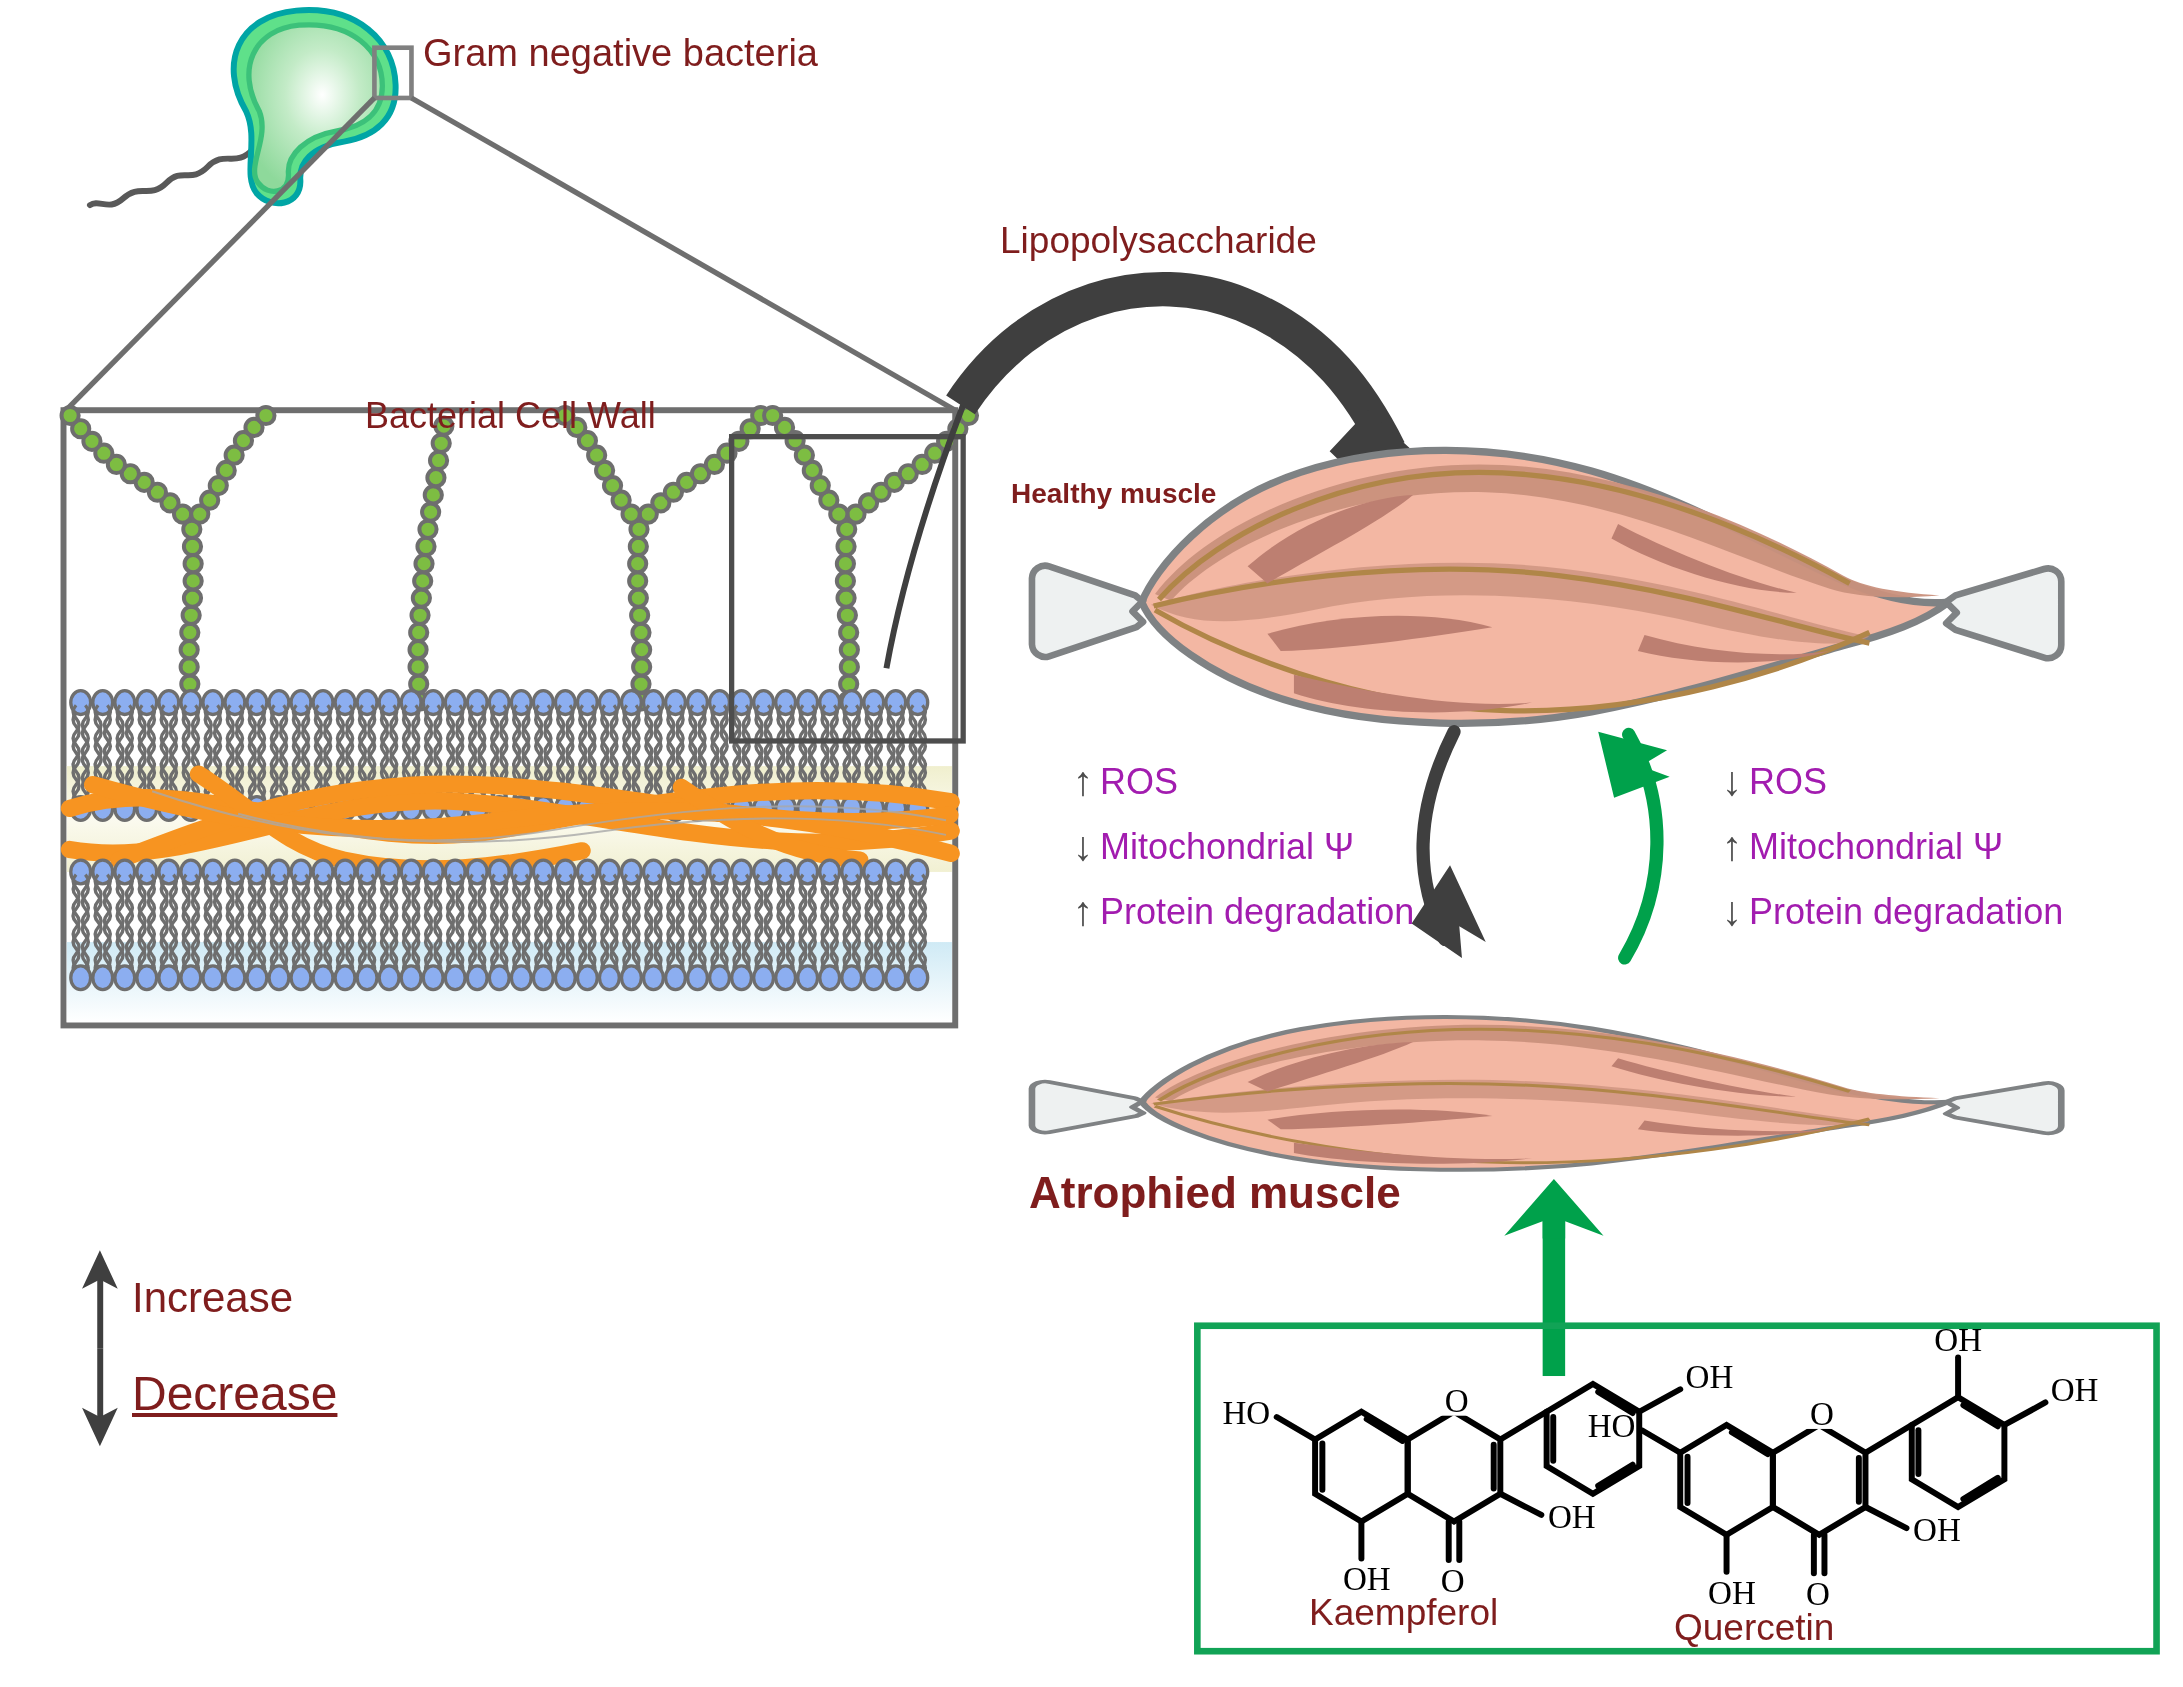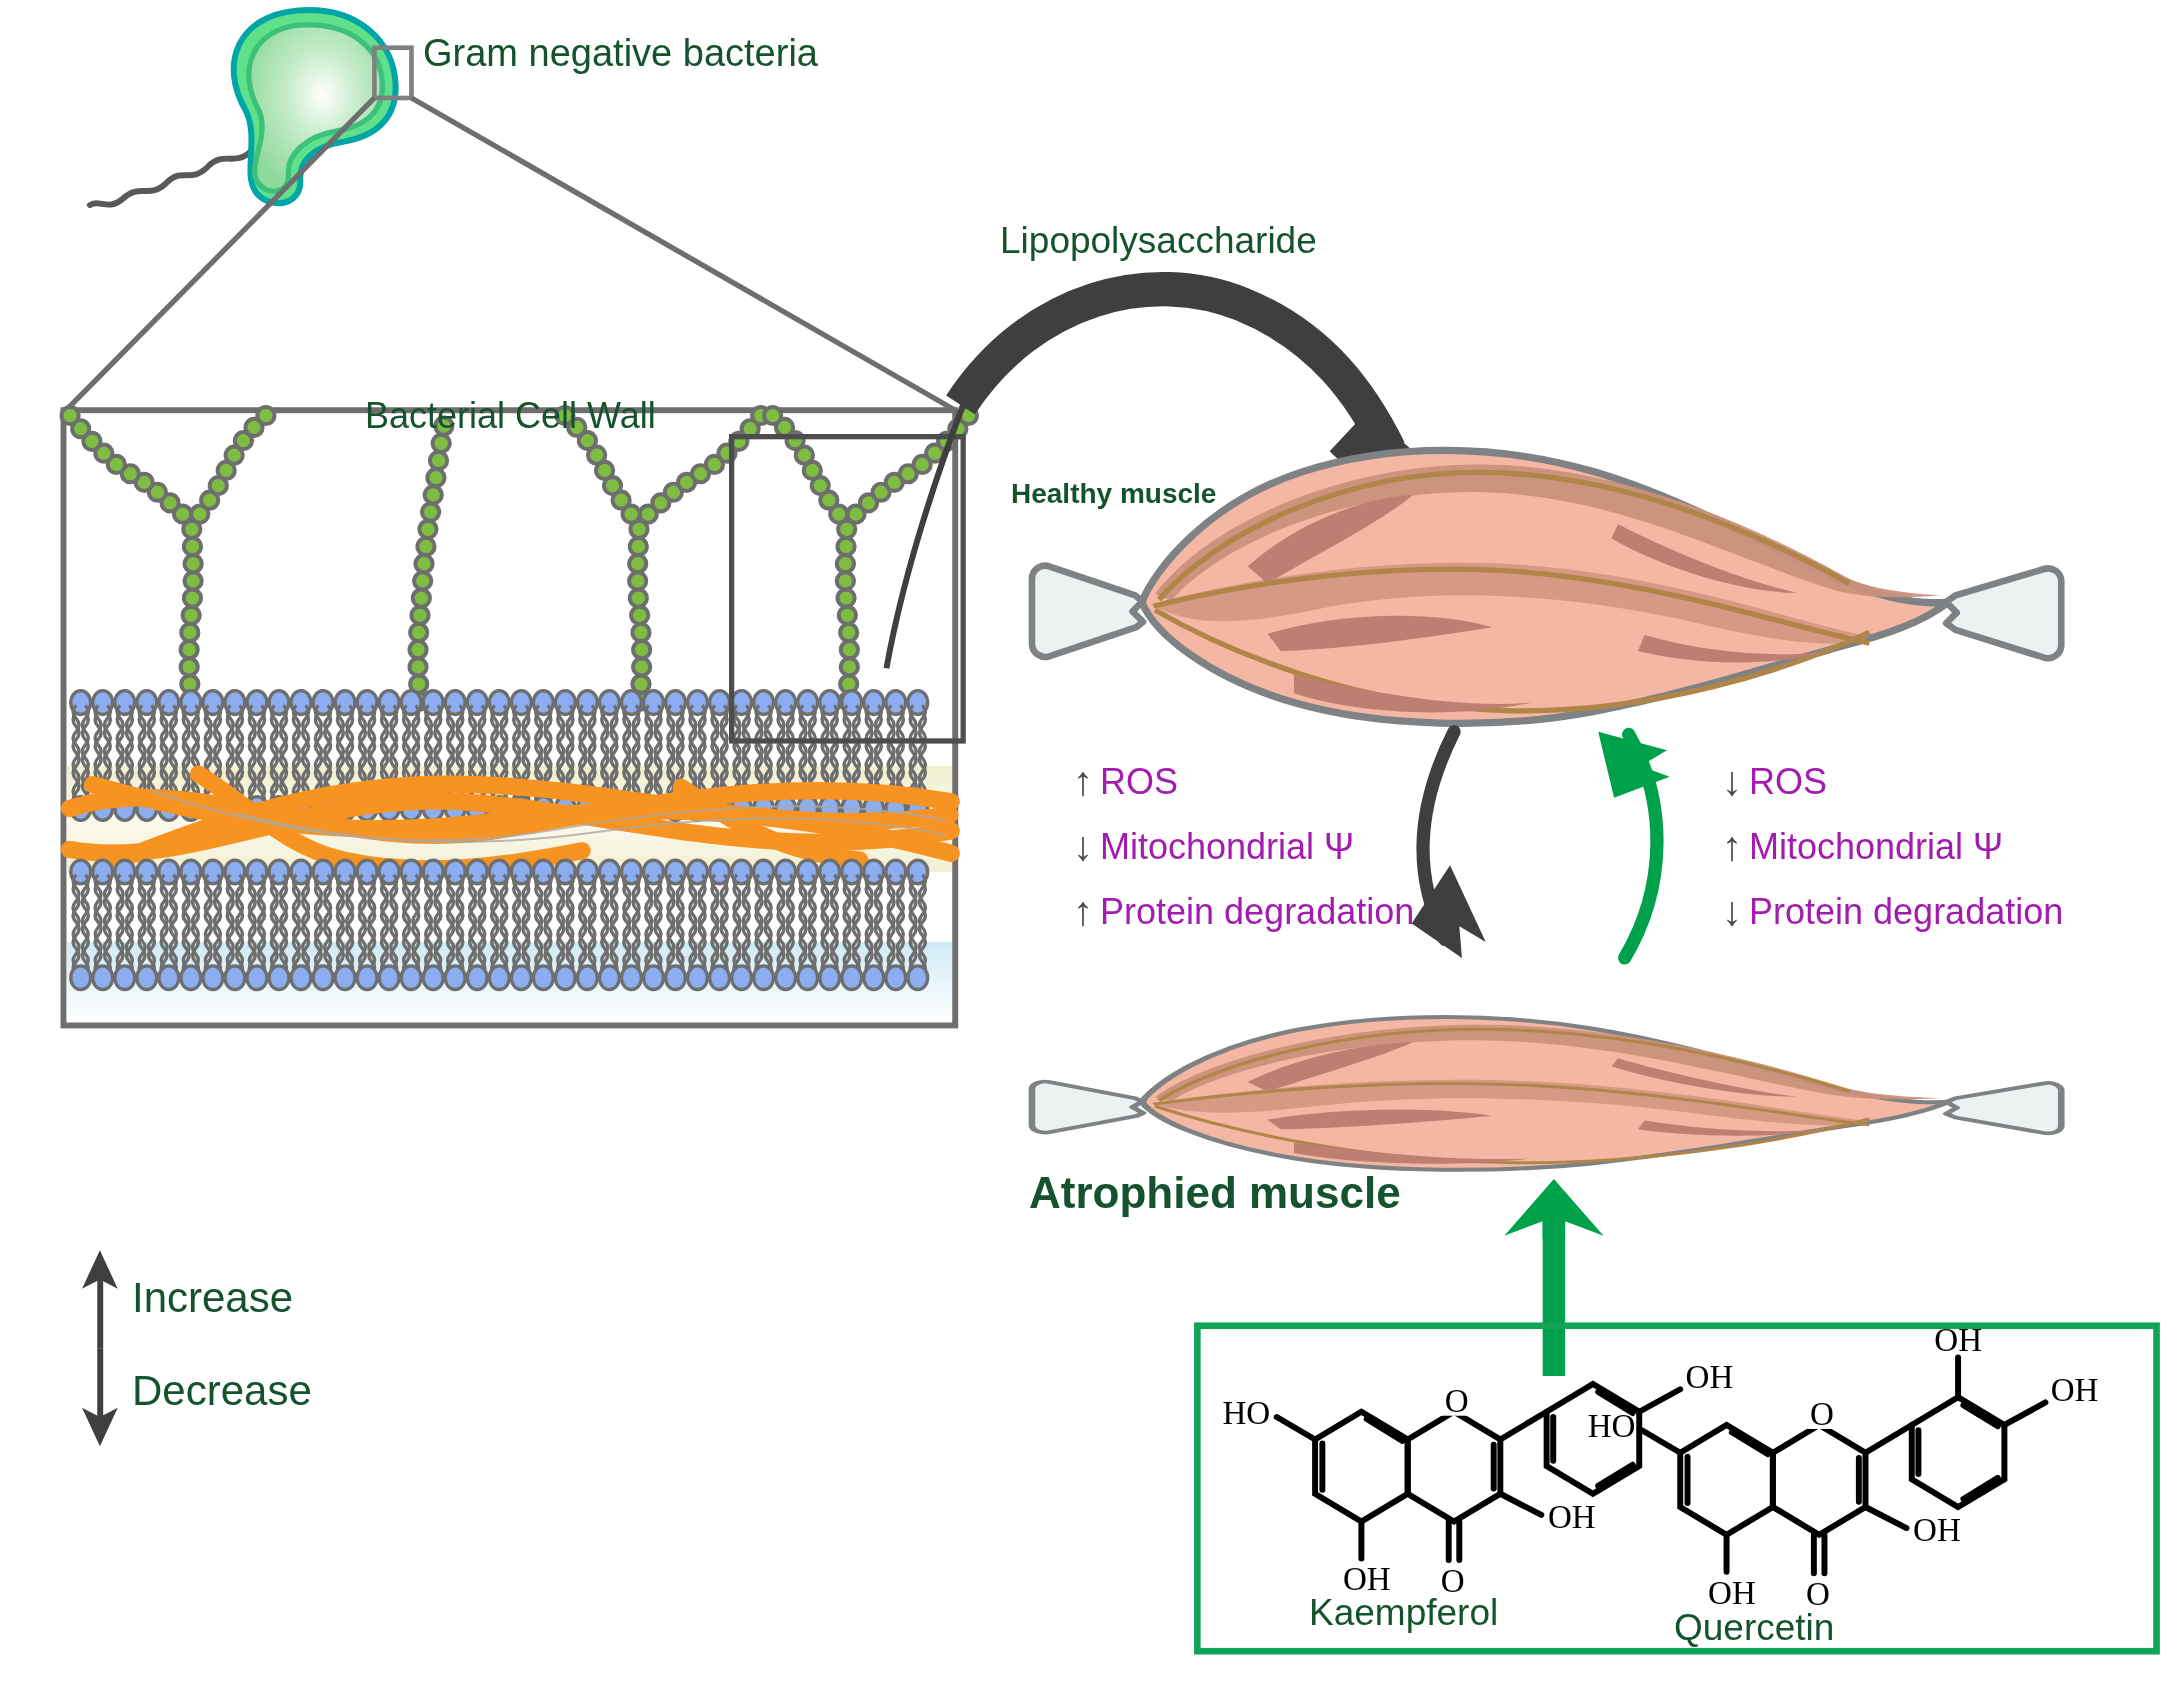--- a/index.html
+++ b/index.html
@@ -6,34 +6,34 @@
   #stage{
     position:relative;
     width:2183px;height:1687px;
     background:#ffffff;
     font-family:"Liberation Sans", sans-serif;
     overflow:hidden;
   }
   #vec{position:absolute;left:0;top:0;width:2183px;height:1687px;}
   .lbl{
     position:absolute;
-    color:#14532d;
+    color:#7f1d1d;
     font-family:"Liberation Sans", sans-serif;
     white-space:nowrap;
     line-height:1;
   }
   .lbl-reg{font-weight:400;}
   .lbl-bold{font-weight:700;}
   .t-gram{left:423px;top:34px;font-size:38px;}
   .t-wall{left:365px;top:370px;font-size:36px;margin-top:28px;}
   .t-lps{left:1000px;top:222px;font-size:37px;}
   .t-healthy{left:1011px;top:480px;font-size:28px;}
   .t-atroph{left:1029px;top:1171px;font-size:44px;}
   .t-inc{left:132px;top:1277px;font-size:42px;}
-  .t-dec{left:132px;top:1370px;font-size:42px;}
+  .t-dec{left:132px;top:1370px;font-size:48px;text-decoration:underline;}
   .t-kaemp{left:1309px;top:1581px;font-size:37px;margin-top:13px;}
   .t-querc{left:1674px;top:1609px;font-size:37px;}
 
   .arrowlist{position:absolute;font-size:36px;color:#000;}
   .arrowlist .row{display:flex;align-items:center;height:65px;}
   .arrowlist .gly{
     display:inline-block;width:34px;text-align:center;
     color:#4d4d4d;font-size:41px;line-height:1;
   }
   .arrowlist .txt{display:inline-block;color:#a21caf;}

